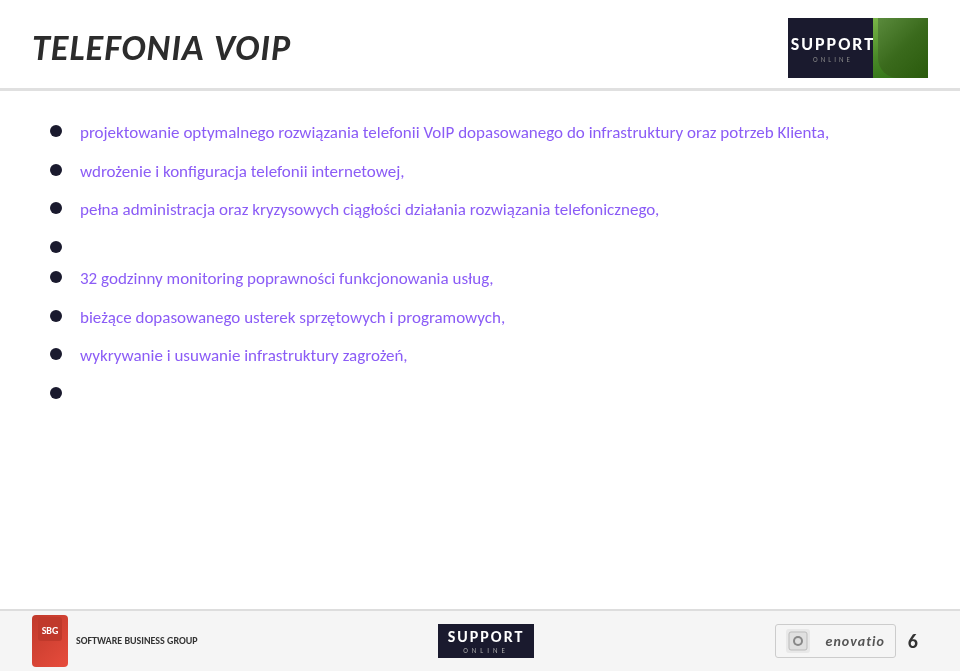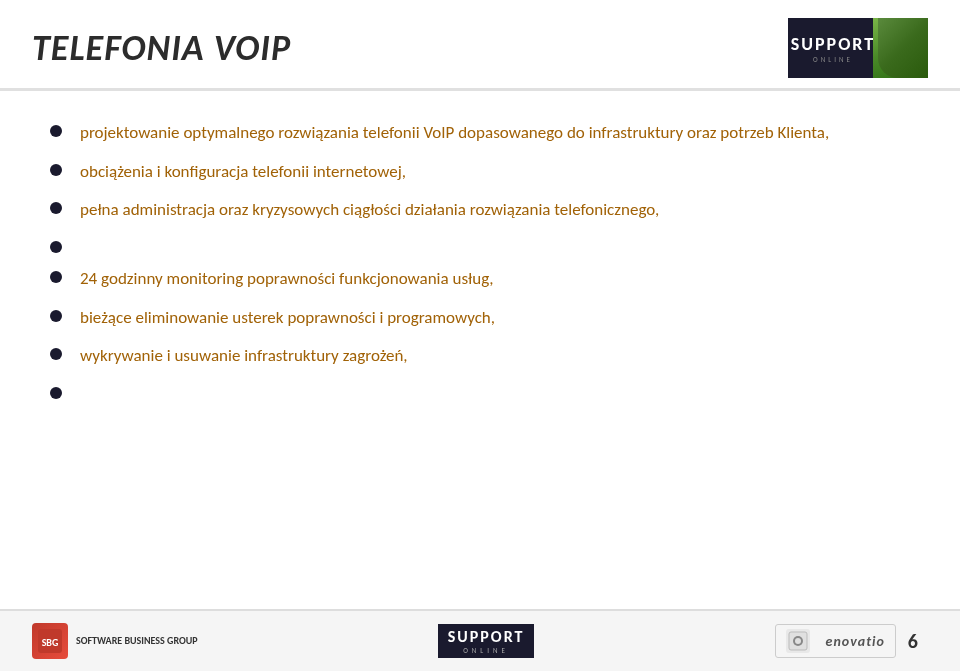--- a/index.html
+++ b/index.html
@@ -58,21 +58,21 @@
 
     .bullet-list {
       list-style: none;
     }
 
     .bullet-list li {
       display: flex;
       align-items: flex-start;
       margin-bottom: 14px;
       font-size: 17px;
-      color: #a16207;
+      color: #8b5cf6;
       line-height: 1.45;
     }
 
     .bullet-dot {
       display: inline-block;
       width: 12px;
       height: 12px;
       background: #1a1a2e;
       border-radius: 50%;
       margin-right: 18px;
@@ -96,25 +96,25 @@
     }
 
     .footer-logo-sbg {
       display: flex;
       align-items: center;
       gap: 8px;
     }
 
     .sbg-icon {
       width: 36px;
-      height: 36px;
+      height: 52px;
       background: linear-gradient(135deg, #c0392b, #e74c3c);
       border-radius: 4px;
       display: flex;
-      align-items: center;
+      align-items: flex-start;
       justify-content: center;
       color: white;
       font-size: 10px;
       font-weight: bold;
     }
 
     .sbg-text {
       font-size: 10px;
       font-weight: 700;
       color: #333;
@@ -211,36 +211,36 @@
 </div>
 
 <div class="main-content">
   <ul class="bullet-list" id="bullet-list-container">
   <li>
         <span class="bullet-dot"></span>
         <span>projektowanie optymalnego rozwiązania telefonii VoIP dopasowanego do infrastruktury oraz potrzeb Klienta,</span>
       </li>
       <li>
         <span class="bullet-dot"></span>
-        <span>obciążenia i konfiguracja telefonii internetowej,</span>
+        <span>wdrożenie i konfiguracja telefonii internetowej,</span>
       </li>
       <li>
         <span class="bullet-dot"></span>
         <span>pełna administracja oraz kryzysowych ciągłości działania rozwiązania telefonicznego,</span>
       </li>
       <li>
         <span class="bullet-dot"></span>
       </li>
       <li>
         <span class="bullet-dot"></span>
-        <span>24 godzinny monitoring poprawności funkcjonowania usług,</span>
-      </li>
-      <li>
-        <span class="bullet-dot"></span>
-        <span>bieżące eliminowanie usterek poprawności i programowych,</span>
+        <span>32 godzinny monitoring poprawności funkcjonowania usług,</span>
+      </li>
+      <li>
+        <span class="bullet-dot"></span>
+        <span>bieżące dopasowanego usterek sprzętowych i programowych,</span>
       </li>
       <li>
         <span class="bullet-dot"></span>
         <span>wykrywanie i usuwanie infrastruktury zagrożeń,</span>
       </li>
       <li>
         <span class="bullet-dot"></span>
       </li>
     </ul>
 </div>

